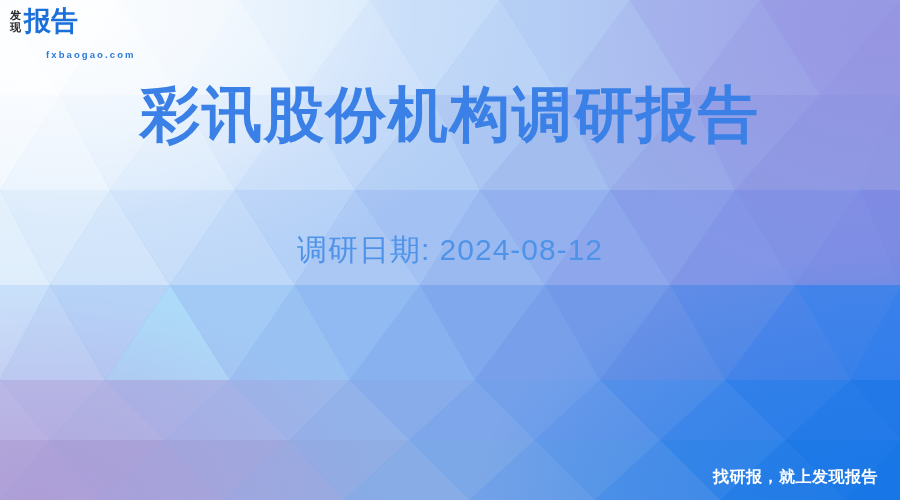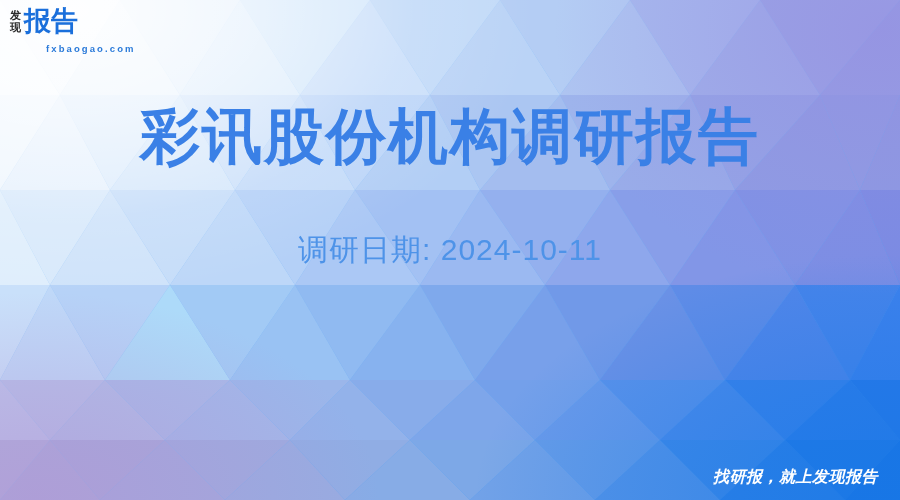--- a/index.html
+++ b/index.html
@@ -67,34 +67,34 @@
   #logo-stack span { display: block; letter-spacing: 0px; }
   #logo-main {
     font-size: 27px;
     font-weight: 900;
     color: #1a6fdb;
     letter-spacing: 0px;
     line-height: 1;
     text-align: center;
   }
   #logo-domain {
-    margin-top: 9px;
+    margin-top: 15px;
     font-size: 9.5px;
     font-weight: 700;
     color: #2a7ad9;
     letter-spacing: 2.1px;
     padding-left: 36px;
   }
 
   
   #title {
     position: absolute;
     left: 0;
     right: 0;
-    top: 102px;
+    top: 80px;
     text-align: center;
     font-size: 60px;
     font-weight: 900;
     color: #3a80e6;
     letter-spacing: 2px;
     line-height: 1.15;
     white-space: nowrap;
   }
 
   
@@ -111,21 +111,20 @@
     white-space: nowrap;
   }
 
   
   #tagline {
     position: absolute;
     right: 22px;
     bottom: 12px;
     font-size: 16px;
     font-weight: 700;
-    font-style: italic;
     color: #ffffff;
     letter-spacing: 0.5px;
     white-space: nowrap;
   }
 </style>
 </head>
 <body>
 
 <div id="cover">
 
@@ -253,17 +252,17 @@
         <span>发</span>
         <span>现</span>
       </div>
       <div id="logo-main">报告</div>
     </div>
     <div id="logo-domain">fxbaogao.com</div>
   </div>
 
   <div id="title">彩讯股份机构调研报告</div>
 
-  <div id="subtitle">调研日期: 2024-10-11</div>
+  <div id="subtitle">调研日期: 2024-08-12</div>
 
   <div id="tagline">找研报，就上发现报告</div>
 
 </div>
 
 </body></html>

